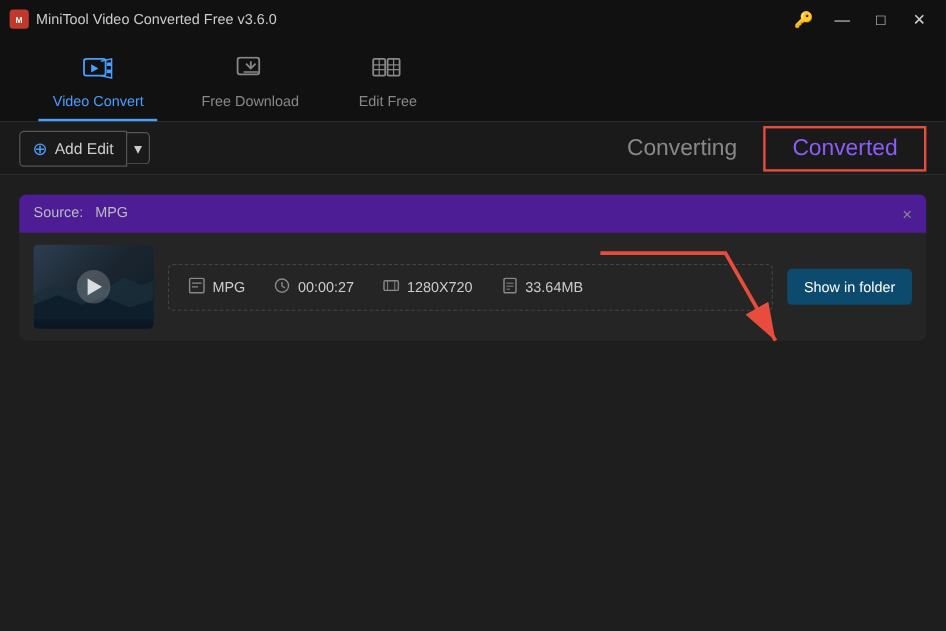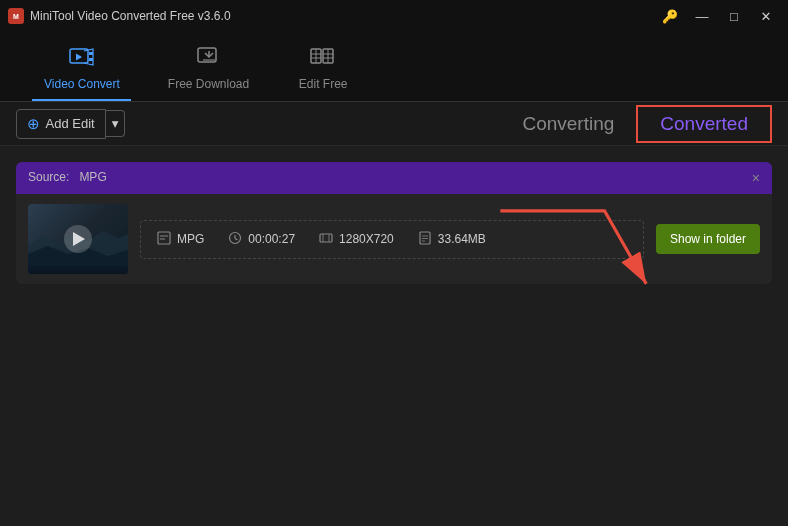--- a/index.html
+++ b/index.html
@@ -264,21 +264,21 @@
       font-size: 12px;
       color: #ccc;
     }
     .info-icon {
       color: #888;
       font-size: 13px;
     }
 
     
     .show-folder-btn {
-      background: #4d7c0f;
+      background: #0c4a6e;
       color: #fff;
       border: none;
       border-radius: 4px;
       padding: 8px 14px;
       font-size: 12px;
       cursor: pointer;
       white-space: nowrap;
       flex-shrink: 0;
     }
 

